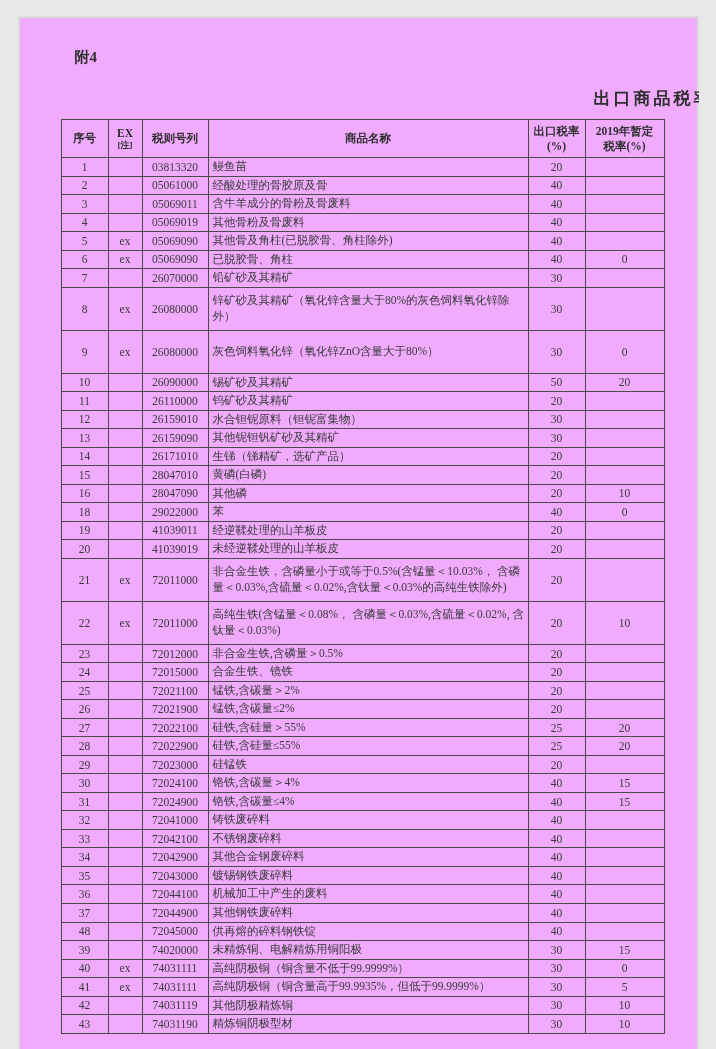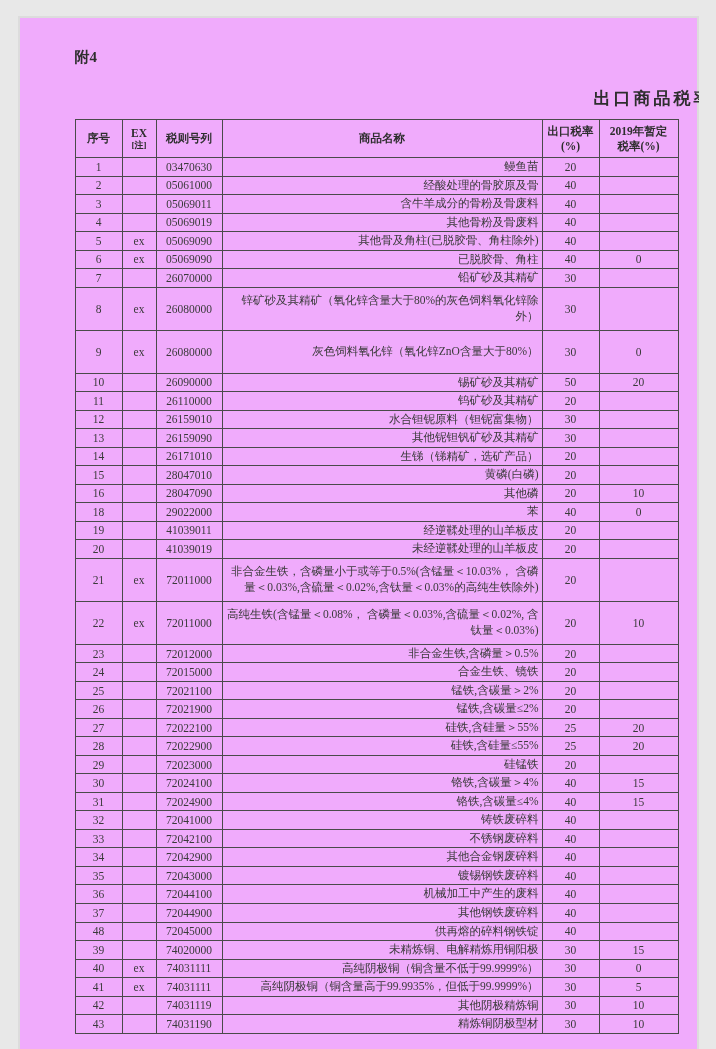--- a/index.html
+++ b/index.html
@@ -31,21 +31,21 @@
     left: 0;
     width: 716px;
     text-align: right;
     font-size: 17px;
     font-weight: bold;
     letter-spacing: 3px;
     color: #2e2e2e;
   }
   table.rate-table {
     position: absolute;
-    left: 57px;
+    left: 43px;
     top: 103px;
     width: 603px;
     border-collapse: collapse;
     table-layout: fixed;
     font-size: 11.5px;
     color: #3a3a3a;
   }
   .rate-table th, .rate-table td {
     border: 1px solid #4a4a4a;
     padding: 1px 3px;
@@ -56,21 +56,21 @@
   .rate-table th {
     font-weight: bold;
     text-align: center;
     line-height: 1.25;
     color: #2e2e2e;
   }
   .rate-table th .subnote { font-size: 9px; line-height: 1.1; }
   .rate-table tbody tr.normal { height: 18px; }
   .rate-table tbody tr.tall   { height: 43px; }
   .rate-table td.center { text-align: center; }
-  .rate-table td.name   { text-align: right; padding-left: 4px; line-height: 1.35; }
+  .rate-table td.name   { text-align: left; padding-left: 4px; line-height: 1.35; }
 </style>
 </head>
 <body>
 
 <div class="page">
 
   <div class="annex-label">附4</div>
 
   <div class="doc-title">出口商品税率表</div>
 
@@ -99,21 +99,21 @@
         <th>
           <div>2019年暂定</div>
           <div>税率(%)</div>
         </th>
       </tr>
     </thead>
     <tbody>
         <tr class="normal">
           <td class="center">1</td>
           <td class="center"></td>
-          <td class="center">03470630</td>
+          <td class="center">03813320</td>
           <td class="name">鳗鱼苗</td>
           <td class="center">20</td>
           <td class="center"></td>
         </tr>
         <tr class="normal">
           <td class="center">2</td>
           <td class="center"></td>
           <td class="center">05061000</td>
           <td class="name">经酸处理的骨胶原及骨</td>
           <td class="center">40</td>

